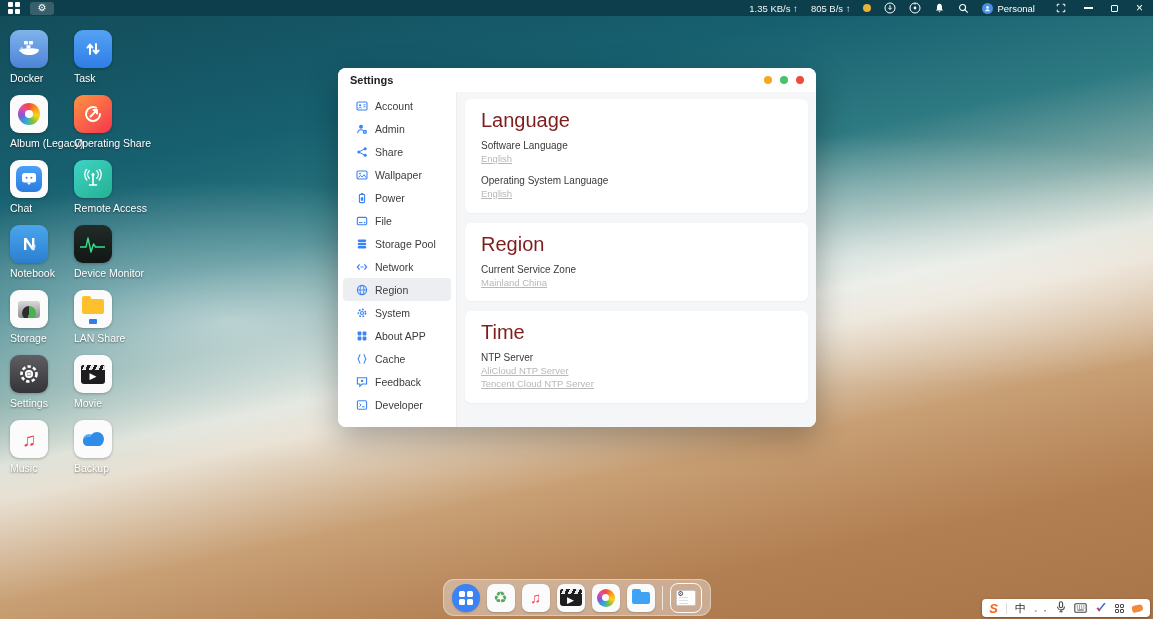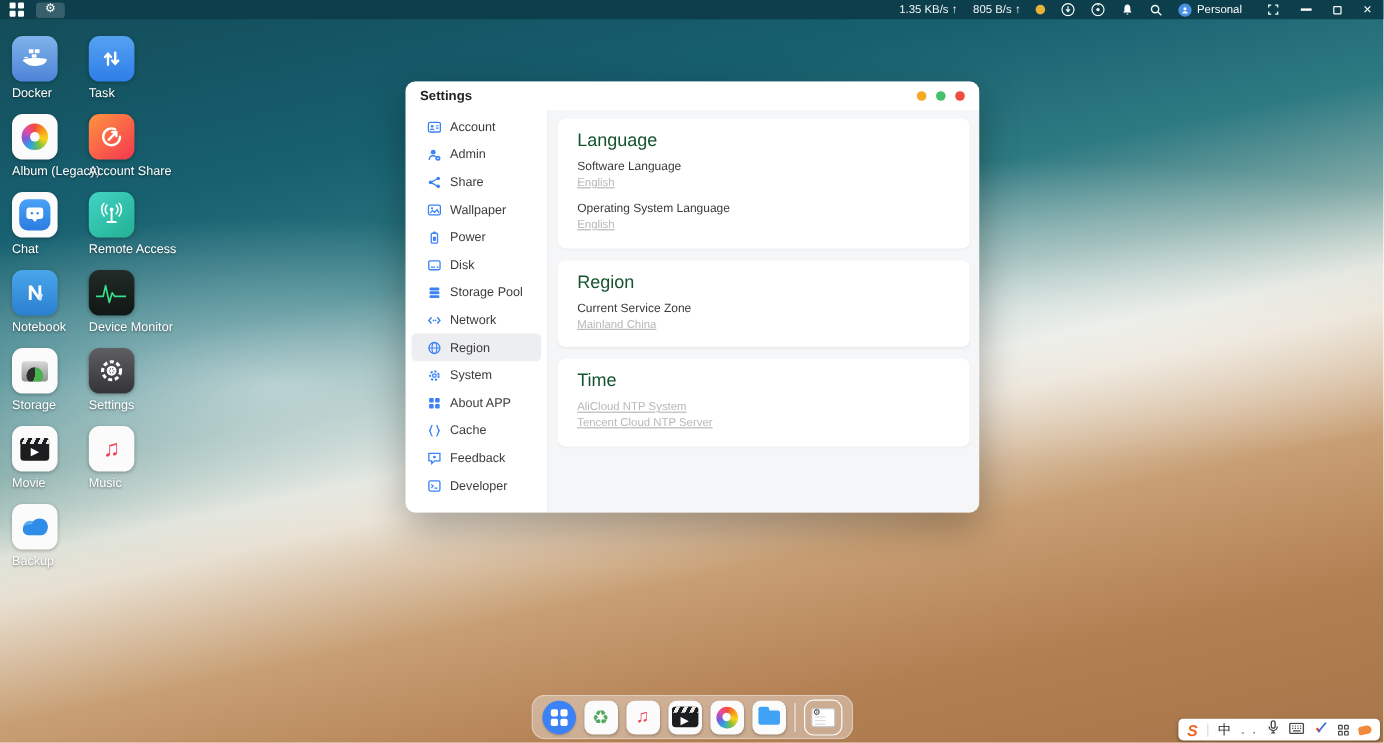--- a/index.html
+++ b/index.html
@@ -76,21 +76,21 @@
   .dots span { width:8px; height:8px; border-radius:50%; cursor:pointer; }
   .win-body { flex:1; display:flex; min-height:0; }
   .sidebar { width:119px; background:#fff; border-right:1px solid #ededed; padding-top:2px; }
   .sb-item { height:23px; display:flex; align-items:center; gap:7px; padding-left:13px; margin:0 5px;
     border-radius:4px; cursor:pointer; }
   .sb-item.selected { background:#eceef1; }
   .sb-item svg { flex:0 0 auto; }
   .sb-label { font-size:10.5px; color:#3c3c3c; }
   .content { flex:1; background:#f5f6f8; padding:7px 8px; overflow:hidden; }
   .card { background:#fff; border-radius:6px; padding:10px 16px 12px; margin-bottom:10px; box-shadow:0 1px 2px rgba(0,0,0,.04); }
-  .card-title { font-size:15px; color:#14532d; font-weight:400; margin-bottom:8px; }
+  .card-title { font-size:20px; color:#7f1d1d; font-weight:400; margin-bottom:8px; }
   .crow { margin-bottom:9px; cursor:pointer; }
   .crow:last-child { margin-bottom:0; }
   .crow .lab { font-size:10px; color:#3a3a3a; margin-bottom:2px; }
   .crow .val { font-size:9.5px; color:#b8b8b8; line-height:1.35;text-decoration:underline; }
   
   .dock { position:absolute; left:50%; transform:translateX(-50%); bottom:3px; height:37px;
     background:rgba(225,212,200,.55); border:1px solid rgba(255,255,255,.35); border-radius:11px;
     display:flex; align-items:center; gap:7px; padding:0 8px; z-index:45; backdrop-filter:blur(2px); }
   .ditem { width:28px; height:28px; border-radius:7px; display:flex; align-items:center; justify-content:center;
     background:#fbfbfb; box-shadow:0 1px 2px rgba(0,0,0,.2); cursor:pointer; position:relative; overflow:hidden; }
@@ -216,21 +216,21 @@
         </div>
       <span class="dlabel">Album (Legacy)</span>
     </div>
     <div class="dicon">
       <div class="dtile t-ishare">
         <svg width="22" height="22" viewBox="0 0 22 22">
             <path d="M18 11a7 7 0 11-4-6.3" fill="none" stroke="#fff" stroke-width="2" stroke-linecap="round"></path>
             <path d="M8.5 13.5L15 7M15 7h-3.4M15 7v3.4" fill="none" stroke="#fff" stroke-width="2" stroke-linecap="round"></path>
           </svg>
       </div>
-      <span class="dlabel">Account Share</span>
+      <span class="dlabel">Operating Share</span>
     </div>
     <div class="dicon">
       <div class="dtile t-white">
         <div class="chat-inner">
           <svg width="16" height="14" viewBox="0 0 16 14">
               <rect x="1" y="1" width="14" height="9.5" rx="2.5" fill="#fff"></rect>
               <path d="M8 13l-2.2-2.6h4.4z" fill="#fff"></path>
               <circle cx="5.6" cy="5.7" r="1" fill="#3b82f6"></circle>
               <circle cx="10.4" cy="5.7" r="1" fill="#3b82f6"></circle>
             </svg>
@@ -264,20 +264,27 @@
             <path d="M1 14h6l2-9 3 14 2.5-8 2 3H26" fill="none" stroke="#35e08c" stroke-width="1.4" stroke-linejoin="round"></path>
           </svg>
       </div>
       <span class="dlabel">Device Monitor</span>
     </div>
     <div class="dicon">
       <div class="dtile t-white">
           <div class="drive"></div>
         </div>
       <span class="dlabel">Storage</span>
+    </div>
+    <div class="dicon">
+      <div class="dtile t-white">
+        <div class="folder yellow" style="margin-bottom:6px;"></div>
+        <div class="lanshare-node"></div>
+      </div>
+      <span class="dlabel">LAN Share</span>
     </div>
     <div class="dicon">
       <div class="dtile t-settings">
         <svg width="24" height="24" viewBox="0 0 24 24">
             <circle cx="12" cy="12" r="7.5" fill="none" stroke="#fff" stroke-width="2.6" stroke-dasharray="3.4 2.2"></circle>
             <circle cx="12" cy="12" r="3.2" fill="none" stroke="#fff" stroke-width="1.8"></circle>
             <path d="M12 8.8v6.4M9.2 10.4l5.6 3.2M9.2 13.6l5.6-3.2" stroke="#fff" stroke-width="1"></path>
           </svg>
       </div>
       <span class="dlabel">Settings</span>
@@ -361,21 +368,21 @@
               <rect x="4.8" y="5.2" width="2.4" height="3.6" rx=".5" fill="#3b82f6"></rect>
             </svg>
           <span class="sb-label">Power</span>
         </div>
         <div class="sb-item">
           <svg width="12" height="12" viewBox="0 0 12 12">
               <rect x="1.3" y="2.4" width="9.4" height="7.4" rx="1.2" fill="none" stroke="#3b82f6" stroke-width="1.1"></rect>
               <path d="M3 7.6h3.6" stroke="#3b82f6" stroke-width="1"></path>
               <circle cx="8.7" cy="7.6" r=".8" fill="#3b82f6"></circle>
             </svg>
-          <span class="sb-label">Disk</span>
+          <span class="sb-label">File</span>
         </div>
         <div class="sb-item">
           <svg width="12" height="12" viewBox="0 0 12 12">
               <rect x="1.8" y="1.6" width="8.4" height="2.4" rx="1.2" fill="#3b82f6"></rect>
               <rect x="1.8" y="4.8" width="8.4" height="2.4" rx="1.2" fill="#3b82f6"></rect>
               <rect x="1.8" y="8" width="8.4" height="2.4" rx="1.2" fill="#3b82f6"></rect>
             </svg>
           <span class="sb-label">Storage Pool</span>
         </div>
         <div class="sb-item">
@@ -447,21 +454,22 @@
         <div class="card">
           <div class="card-title">Region</div>
           <div class="crow">
             <div class="lab">Current Service Zone</div>
             <div class="val">Mainland China</div>
           </div>
         </div>
         <div class="card">
           <div class="card-title">Time</div>
           <div class="crow">
-            <div class="val">AliCloud NTP System</div>
+            <div class="lab">NTP Server</div>
+            <div class="val">AliCloud NTP Server</div>
             <div class="val">Tencent Cloud NTP Server</div>
           </div>
         </div>
       </div>
     </div>
   </div>
 
   <div class="dock">
     <div class="ditem round">
       <div class="dgrid">

